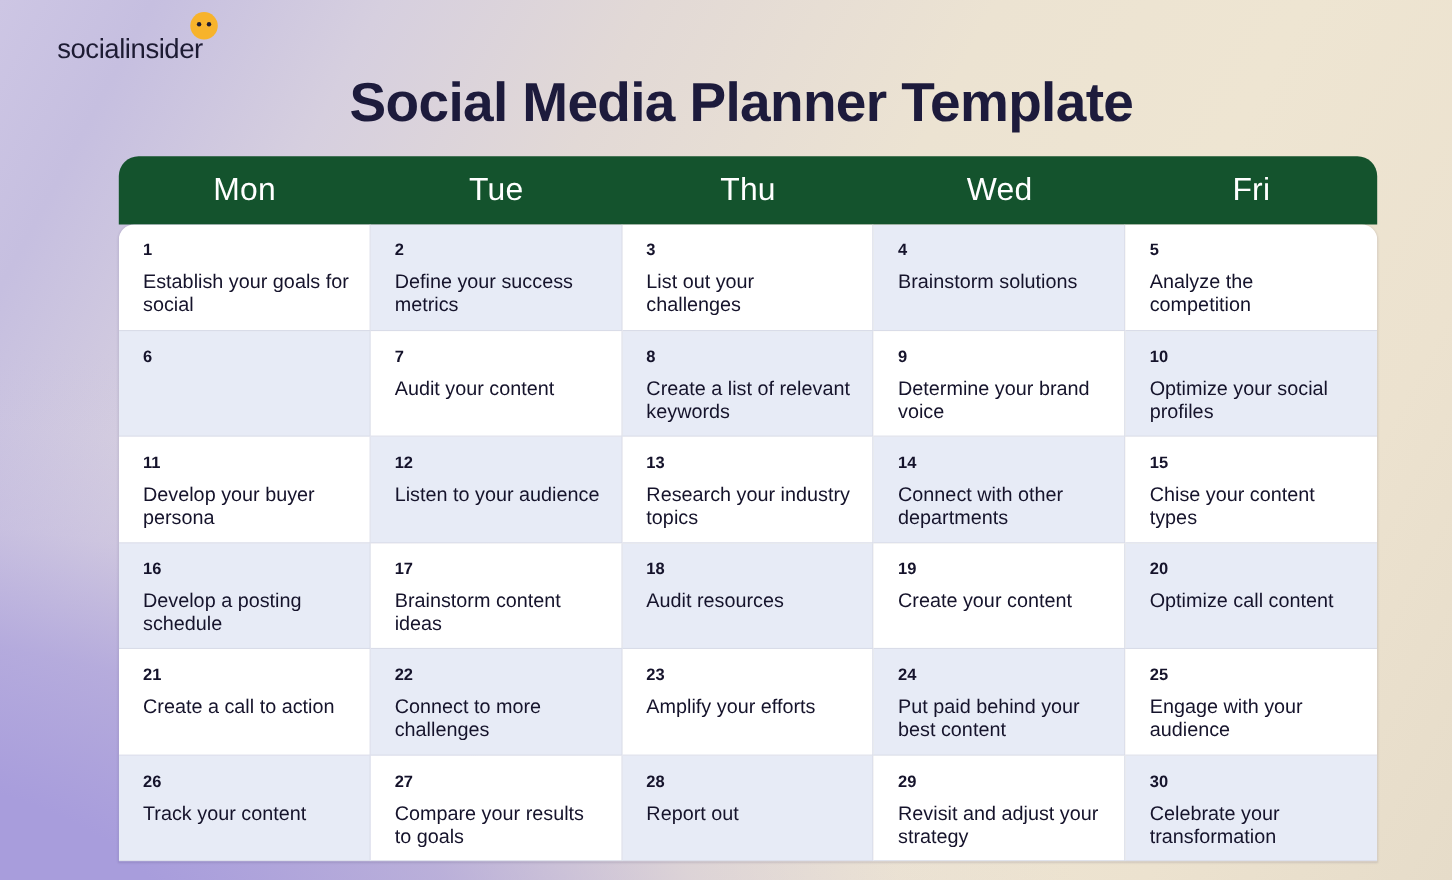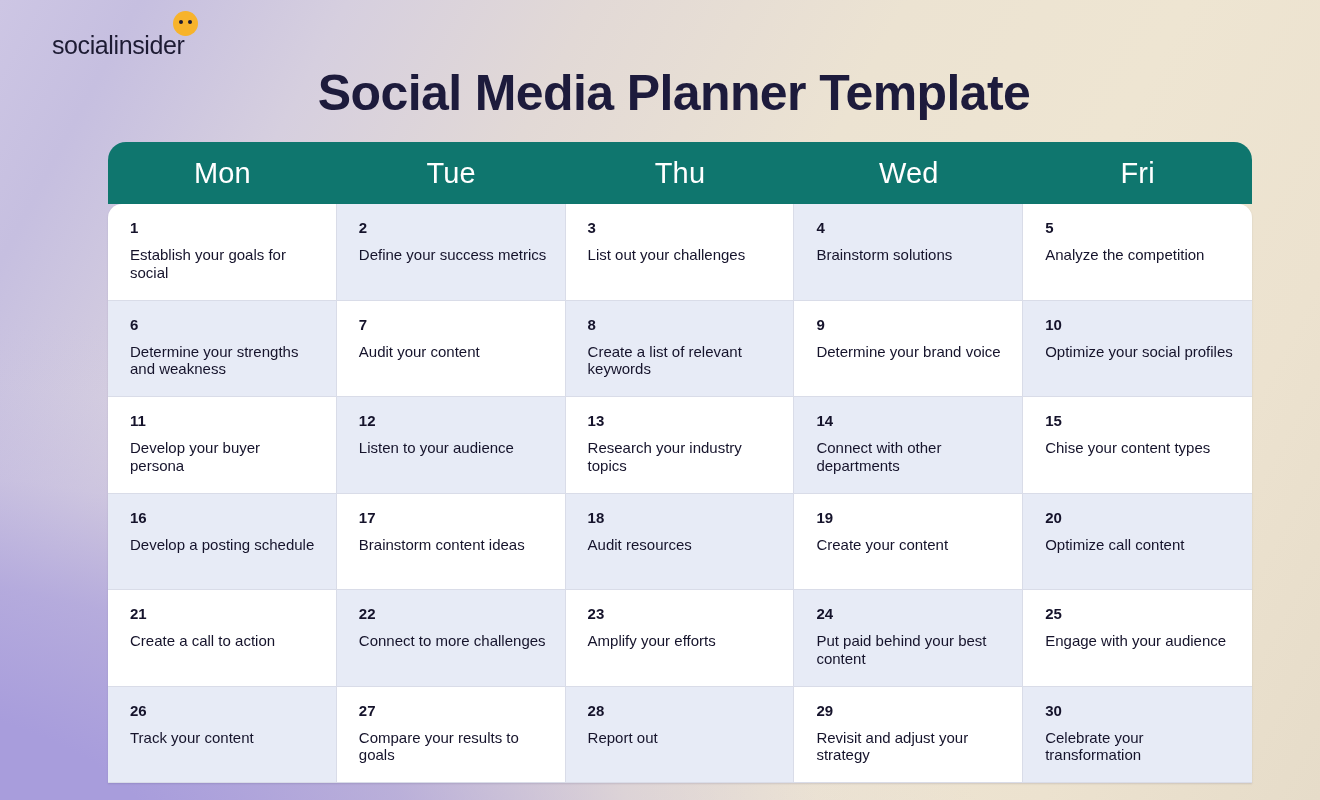--- a/index.html
+++ b/index.html
@@ -107,21 +107,21 @@
     left: 80px;
     top: 142px;
     width: 1144px;
     height: 700px;
   }
 
   .weekday-bar {
     display: grid;
     grid-template-columns: repeat(5, 1fr);
     height: 62px;
-    background: #0f766e;
+    background: #14532d;
     border-radius: 18px 18px 0 0;
     position: relative;
     z-index: 2;
   }
   .weekday {
     display: flex;
     align-items: center;
     justify-content: center;
     color: #ffffff;
     font-size: 29px;
@@ -151,21 +151,21 @@
   .cell.col-5 { border-right: none; }
 
   .cell-num {
     font-size: 15px;
     font-weight: 700;
     color: #15132b;
     line-height: 1;
     margin-bottom: 11px;
   }
   .cell-task {
-    font-size: 15px;
+    font-size: 18px;
     font-weight: 400;
     color: #15132b;
     line-height: 1.18;
   }
 </style>
 </head>
 <body>
 
 <div class="bg-wash"></div>
 
@@ -202,21 +202,20 @@
         <div class="cell alt">
           <div class="cell-num">4</div>
           <div class="cell-task">Brainstorm solutions</div>
         </div>
         <div class="cell col-5">
           <div class="cell-num">5</div>
           <div class="cell-task">Analyze the competition</div>
         </div>
         <div class="cell alt">
           <div class="cell-num">6</div>
-          <div class="cell-task">Determine your strengths and weakness</div>
         </div>
         <div class="cell">
           <div class="cell-num">7</div>
           <div class="cell-task">Audit your content</div>
         </div>
         <div class="cell alt">
           <div class="cell-num">8</div>
           <div class="cell-task">Create a list of relevant keywords</div>
         </div>
         <div class="cell">

